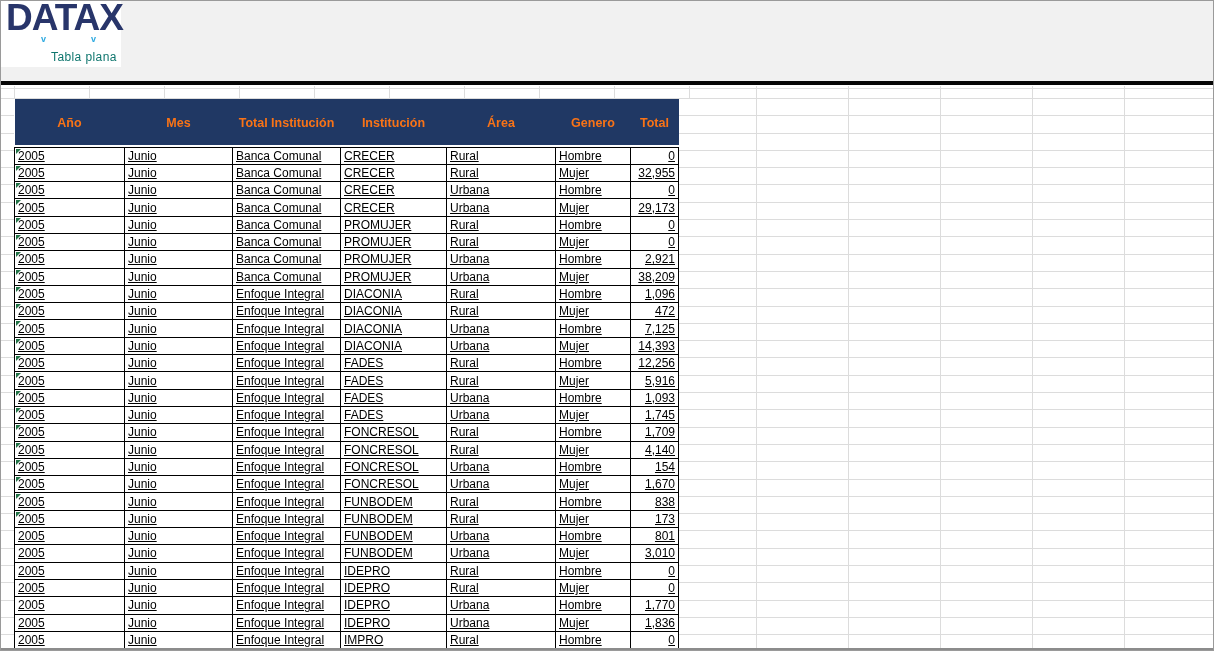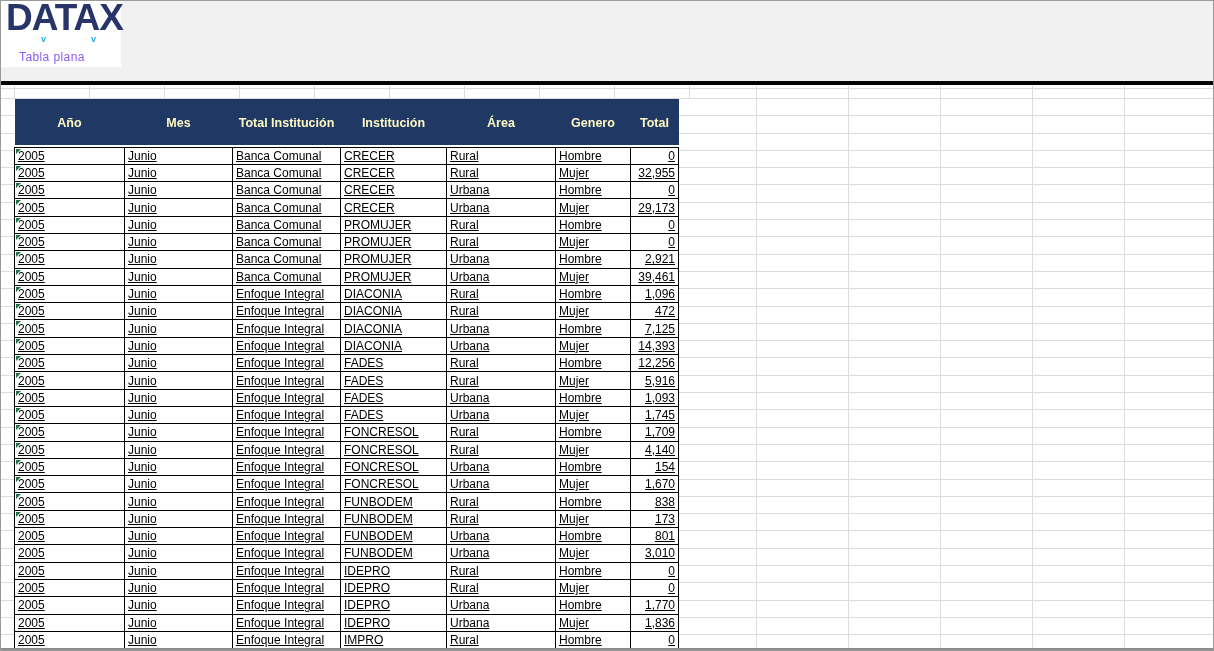--- a/index.html
+++ b/index.html
@@ -20,22 +20,22 @@
   .logo-text{
     position:absolute;left:5px;top:-4px;
     font-size:37px;font-weight:bold;letter-spacing:-1px;color:#28356A;
   }
   .logo-accent{
     position:absolute;top:33px;color:#2BA9E0;font-size:9px;font-weight:bold;
   }
   .logo-accent.a1{left:40px;}
   .logo-accent.a2{left:90px;}
   .logo-tagline{
-    position:absolute;left:18px;top:49px;
-    font-size:12px;color:#8b5cf6;letter-spacing:0.4px;
+    position:absolute;left:50px;top:49px;
+    font-size:12px;color:#0f766e;letter-spacing:0.4px;
   }
   .report-title{
     position:absolute;left:218px;top:27px;
     font-size:13.5px;color:#1c1c1c;letter-spacing:0.2px;
   }
   .black-rule{
     position:absolute;left:0;top:80px;width:1214px;height:4px;background:#050505;
   }
   
   .sheet-bg{
@@ -46,21 +46,21 @@
   .vline{position:absolute;width:1px;background:#dcdcdc;}
   .gray-bottom{
     position:absolute;left:0;top:647px;width:1214px;height:4px;background:#8c8c8c;
   }
   
   table.grid{
     position:absolute;left:13px;top:98px;
     border-collapse:collapse;table-layout:fixed;background:#ffffff;
   }
   table.grid thead th{
-    height:48px;color:#fef9c3;font-size:12.5px;font-weight:bold;text-align:center;
+    height:48px;color:#f97316;font-size:12.5px;font-weight:bold;text-align:center;
     border:none;box-shadow:inset 0 -2px 0 #ffffff;padding:0 2px;
   }
   table.grid tbody tr{height:17.3px;text-decoration:underline;}
   table.grid tbody td{
     border:1px solid #000000;font-size:12px;color:#000000;
     padding:0 2px 0 3px;white-space:nowrap;overflow:hidden;position:relative;
     line-height:16px;
   }
   table.grid tbody td.num{text-align:right;padding-right:3px;}
   .tri{
@@ -187,21 +187,21 @@
           <td>Hombre</td>
           <td class="num">2,921</td>
         </tr>
         <tr>
           <td>2005<span class="tri"></span></td>
           <td>Junio</td>
           <td>Banca Comunal</td>
           <td>PROMUJER</td>
           <td>Urbana</td>
           <td>Mujer</td>
-          <td class="num">39,461</td>
+          <td class="num">38,209</td>
         </tr>
         <tr>
           <td>2005<span class="tri"></span></td>
           <td>Junio</td>
           <td>Enfoque Integral</td>
           <td>DIACONIA</td>
           <td>Rural</td>
           <td>Hombre</td>
           <td class="num">1,096</td>
         </tr>

